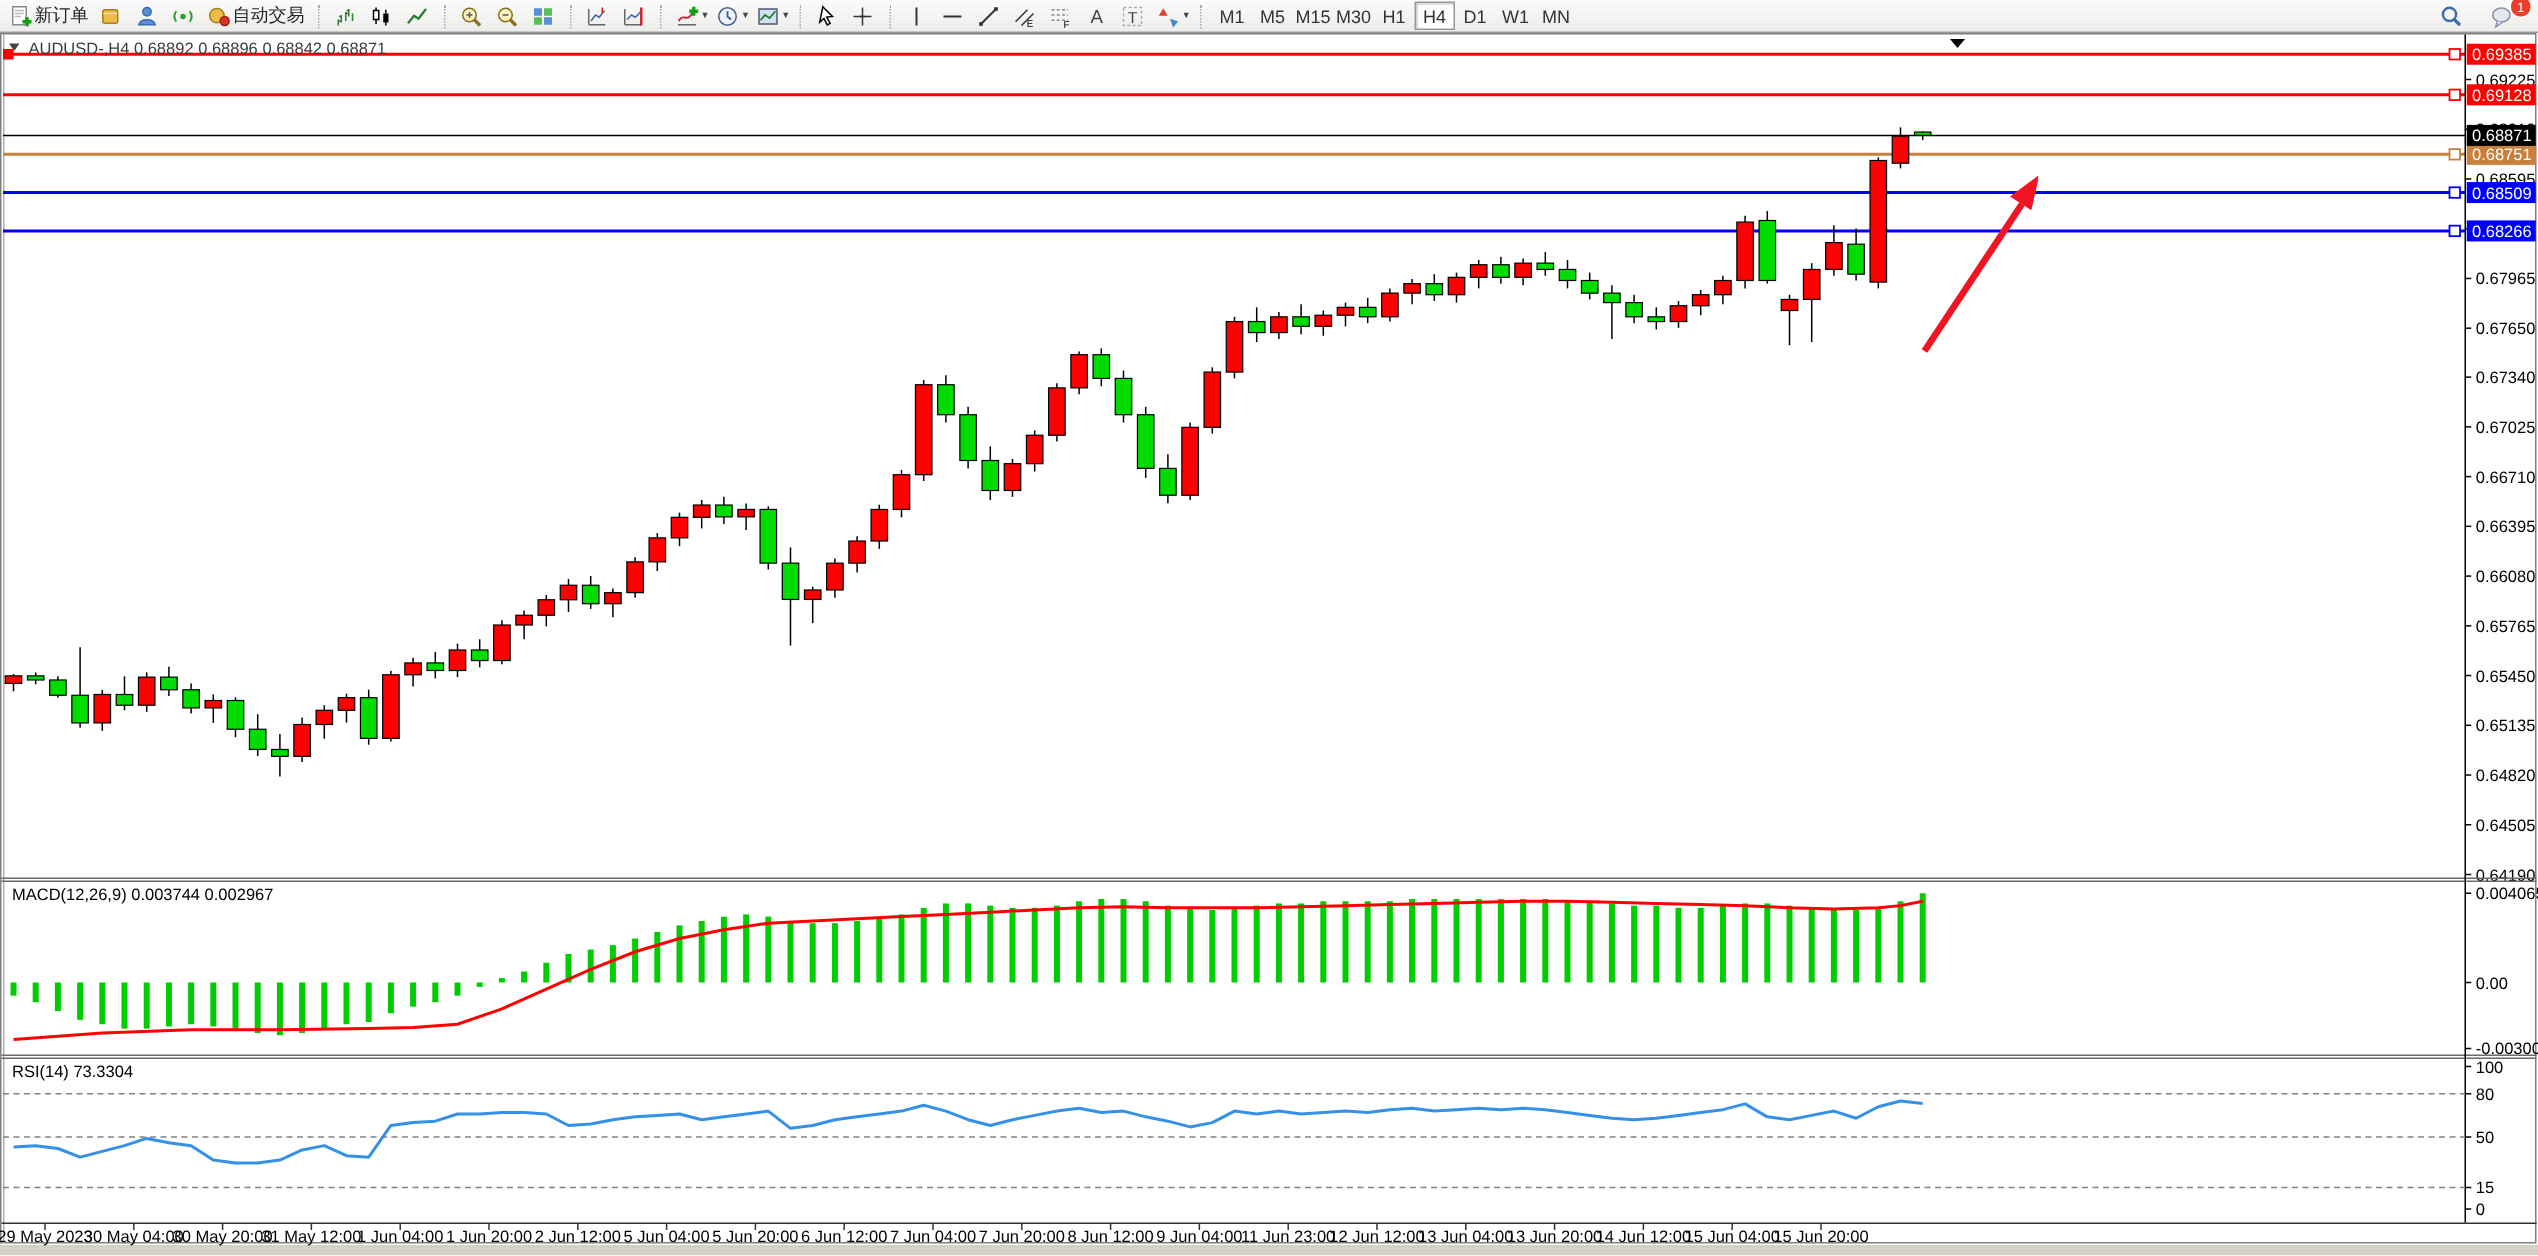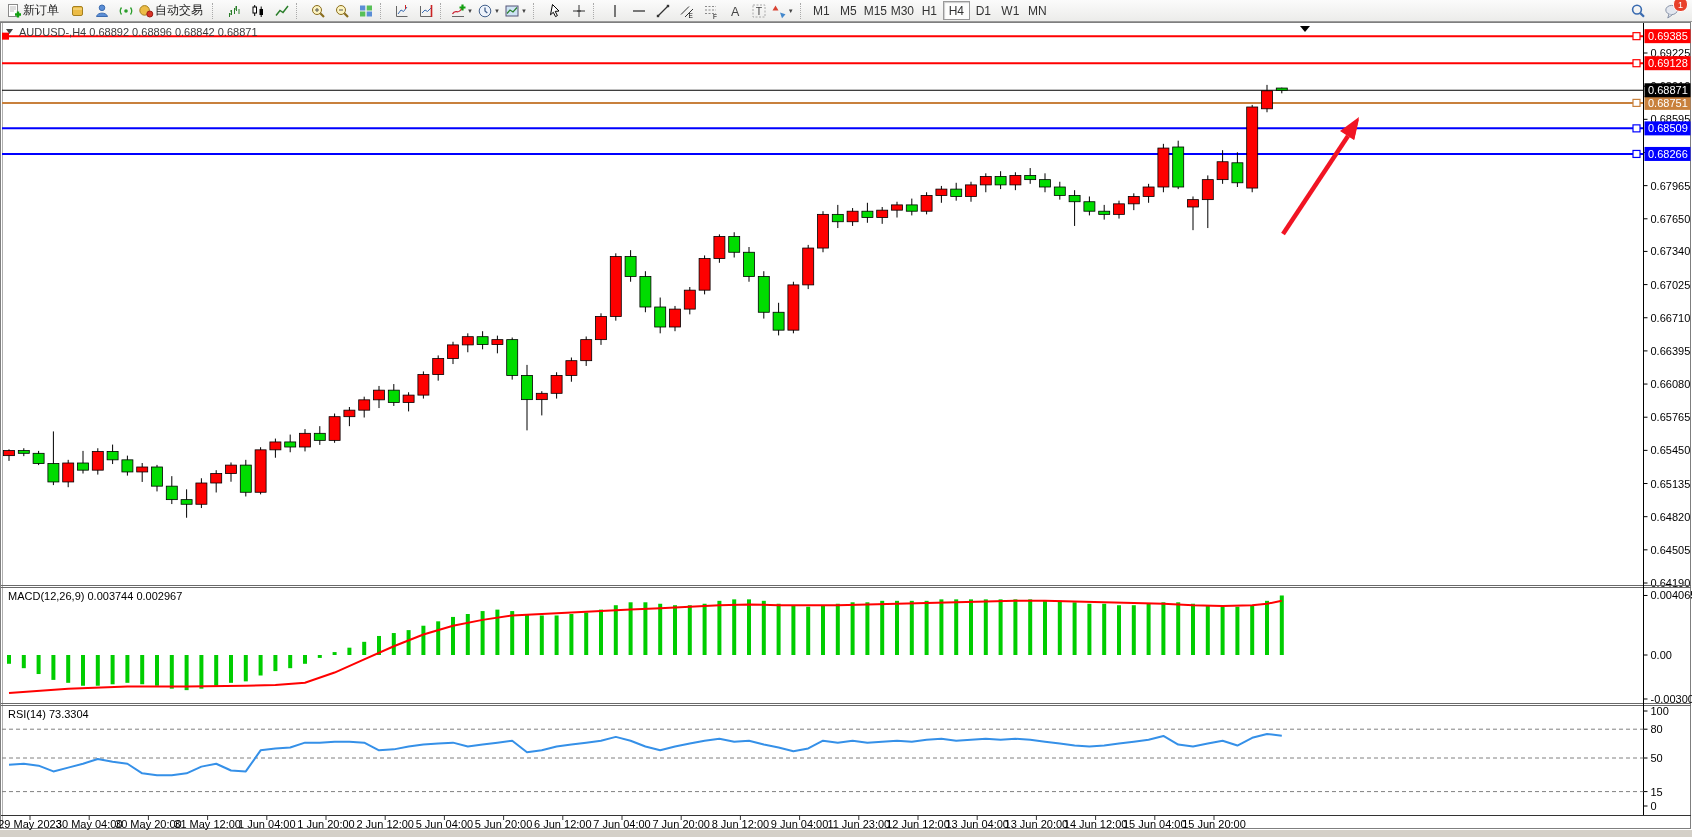--- a/index.html
+++ b/index.html
@@ -1,20 +1,20 @@
 <!DOCTYPE html>
 <html><head>
 <meta charset="utf-8">
 <style>
   html,body{margin:0;padding:0;width:1692px;height:837px;overflow:hidden;background:#fff;
     font-family:"Liberation Sans",sans-serif;}
   .toolbar{position:absolute;left:0;top:0;width:1692px;height:22px;z-index:5;
     background:linear-gradient(#fbfbfb,#ececea);border-bottom:1px solid #9a9a9a;
     display:flex;align-items:center;padding-left:4px;box-sizing:border-box;}
-  .tbtn{height:19px;min-width:20px;display:flex;align-items:center;justify-content:flex-end;
+  .tbtn{height:19px;min-width:20px;display:flex;align-items:center;justify-content:space-between;
     padding:0 1px;border:1px solid transparent;border-radius:2px;}
   .tbtn .lbl{font-size:12px;color:#222;margin:0 3px 0 1px;white-space:nowrap;}
   .dd{font-size:6px;color:#444;margin-left:1px;}
   .sep{width:3px;height:16px;border-left:1px dotted #aaa;margin:0 4px;}
   .tfb{width:25px;height:17px;display:flex;align-items:center;justify-content:center;
     font-size:12px;color:#333;border:1px solid transparent;}
   .tfb.active{background:#fdfdfc;border:1px solid #999;box-shadow:inset 1px 1px 1px #ccc;text-align:center;}
   .right-group{margin-left:auto;display:flex;align-items:center;margin-right:10px;}
   .chatwrap{position:relative;margin-left:10px;}
   .badge{position:absolute;top:-4px;right:-7px;background:#e8402a;color:#fff;font-size:9px;

